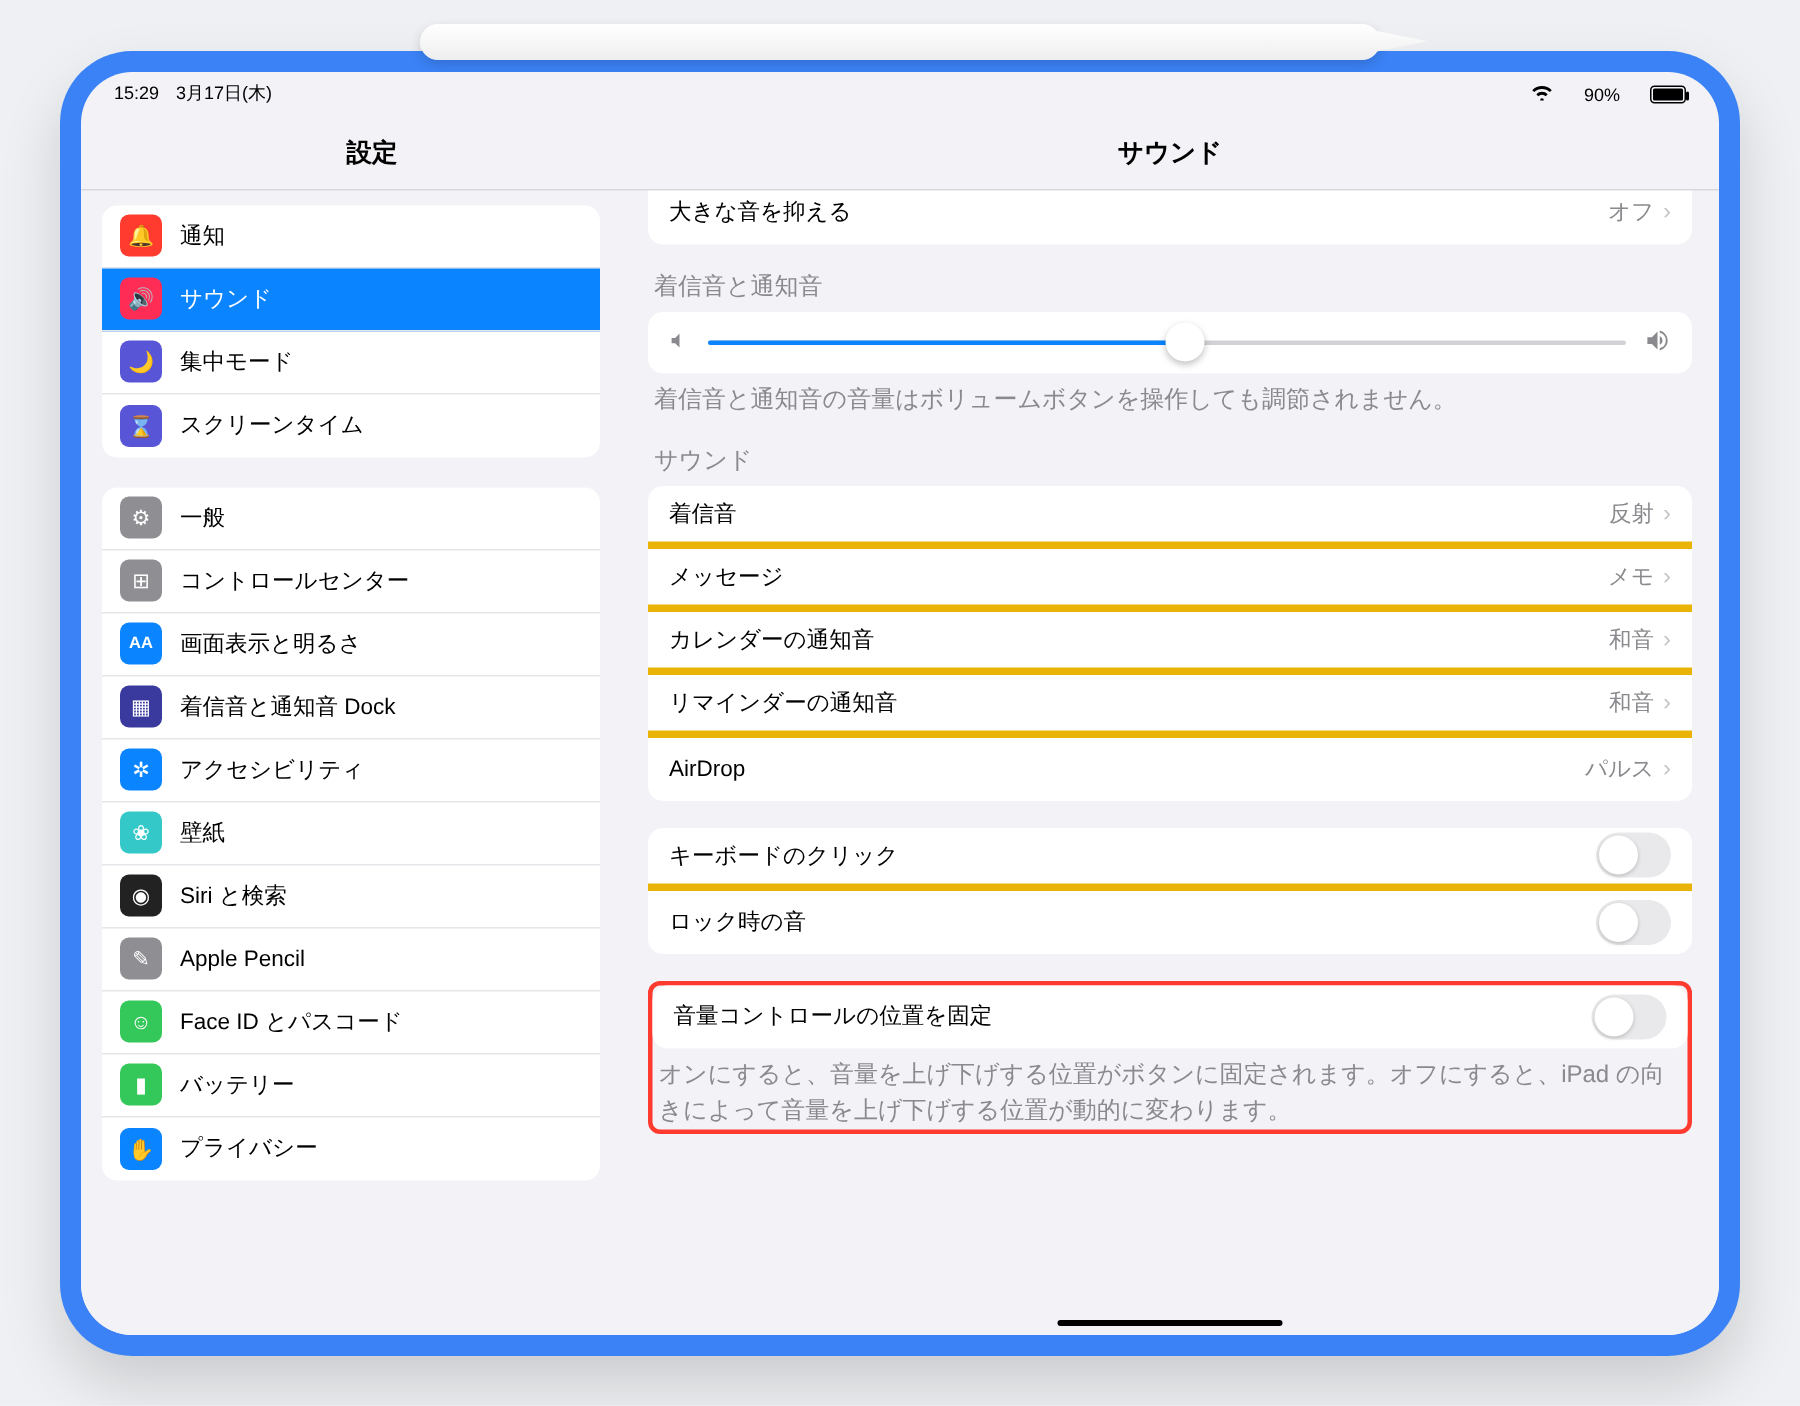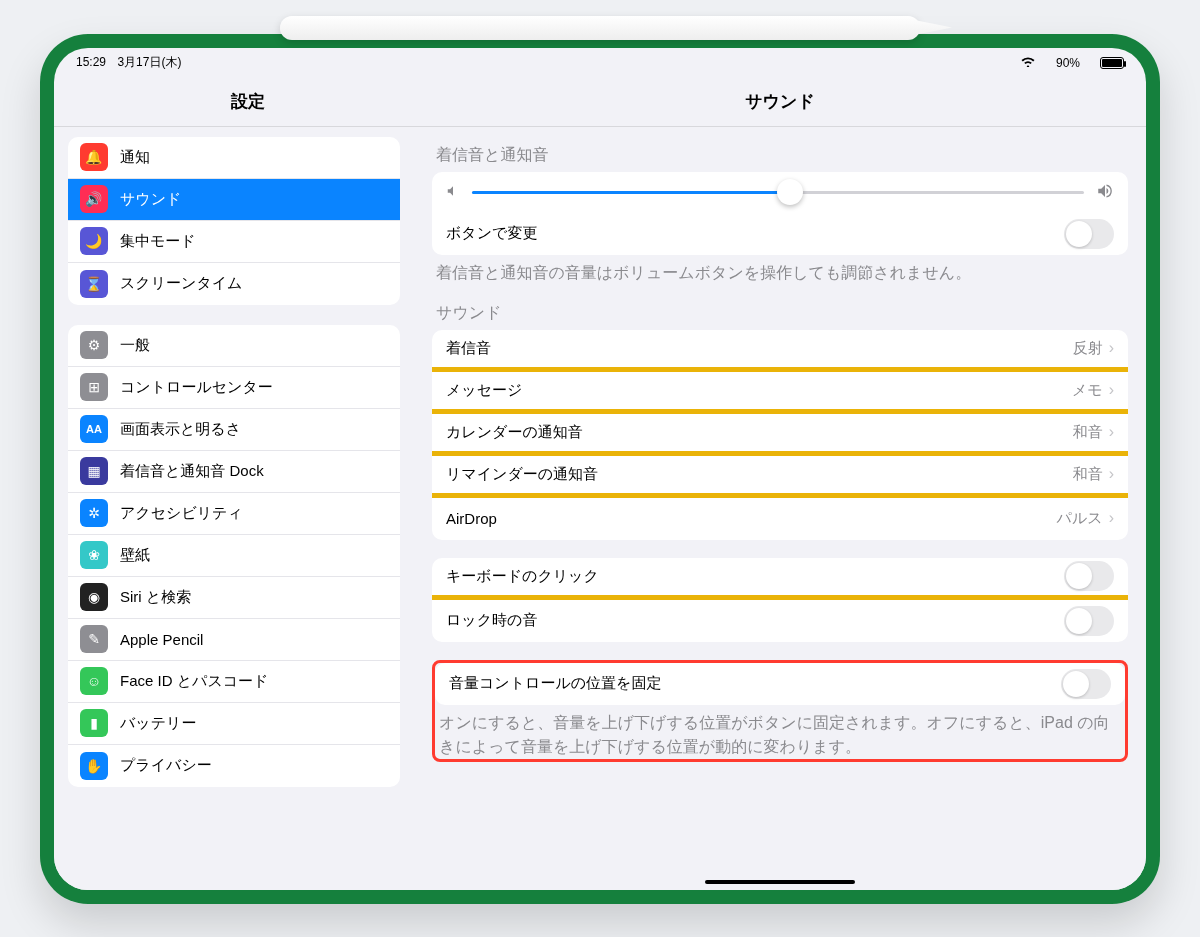--- a/index.html
+++ b/index.html
@@ -1,18 +1,18 @@
 <!DOCTYPE html>
 <html><head>
 <meta charset="utf-8">
 <style>
   * { box-sizing: border-box; margin: 0; padding: 0; font-family: -apple-system, "Helvetica Neue", sans-serif; }
   body { background: #eef0f3; display:flex; align-items:center; justify-content:center; width:1200px; height:937px; }
   .device {
-    width:1120px; height:870px; background:#15803d; border-radius:48px; padding:14px; position:relative;
+    width:1120px; height:870px; background:#3b82f6; border-radius:48px; padding:14px; position:relative;
     box-shadow: 0 20px 40px rgba(0,0,0,.15);
   }
   .pencil {
     position:absolute; top:-18px; left:50%; transform:translateX(-50%);
     width:640px; height:24px; background:linear-gradient(#fff,#eee); border-radius:12px;
     box-shadow:0 3px 8px rgba(0,0,0,.15);
   }
   .pencil::after{
     content:""; position:absolute; right:-32px; top:0; width:60px; height:24px;
     background:linear-gradient(#fff,#eee); clip-path:polygon(0 0,100% 50%,0 100%);
@@ -189,43 +189,45 @@
             </div>
             <div class="row">
               <div class="icon" style="background: rgb(10, 132, 255);">✋</div>
               <span>プライバシー</span>
             </div>
           </div>
       </div>
 
       <div class="main">
 
+        <div class="partial">
+          <div class="cell">
+            <span>大きな音を抑える</span>
+            <span><span class="value">オフ</span><span class="chev">›</span></span>
+          </div>
+        </div>
 
         <div class="section-header">着信音と通知音</div>
         <div class="list">
           <div class="slider-cell">
             <span class="sld-icon">
               <svg width="14" height="14" viewBox="0 0 24 24" fill="#8a8a8e">
                   <path d="M3 9v6h4l5 5V4L7 9H3z"></path>
                 </svg>
             </span>
             <div class="slider-track">
               <div class="slider-fill" id="sfill" style="width: 52%;"></div>
               <div class="slider-thumb" id="sthumb" style="left: 52%;"></div>
             </div>
             <span class="sld-icon">
               <svg width="18" height="18" viewBox="0 0 24 24" fill="#8a8a8e">
                   <path d="M3 9v6h4l5 5V4L7 9H3zm13.5 3a4.5 4.5 0 00-2.5-4v8a4.5 4.5 0 002.5-4zM14 3.2v2a7 7 0 010 13.6v2a9 9 0 000-17.6z"></path>
                 </svg>
             </span>
           </div>
-          <div class="cell">
-            <span>ボタンで変更</span>
-            <div class="toggle"></div>
-          </div>
         </div>
         <div class="section-footer">着信音と通知音の音量はボリュームボタンを操作しても調節されません。</div>
 
         <div class="section-header">サウンド</div>
         <div class="list" id="sound-list">
             <div class="cell">
               <span>着信音</span>
               <span><span class="value">反射</span><span class="chev">›</span></span>
             </div>
             <div class="cell">

